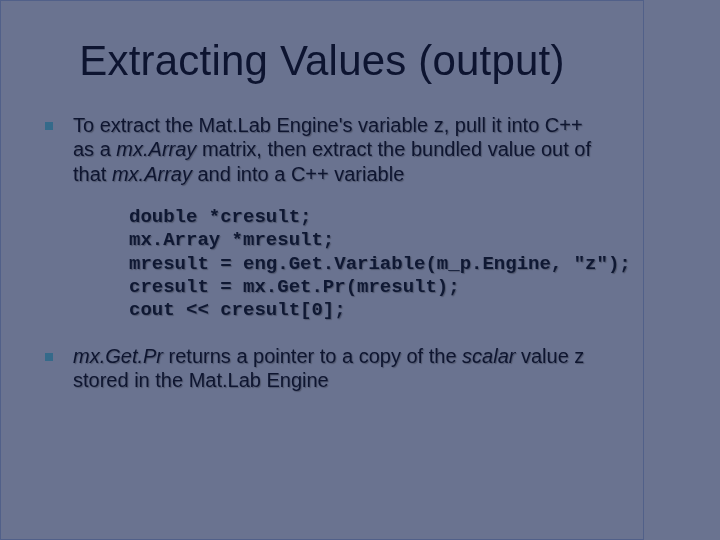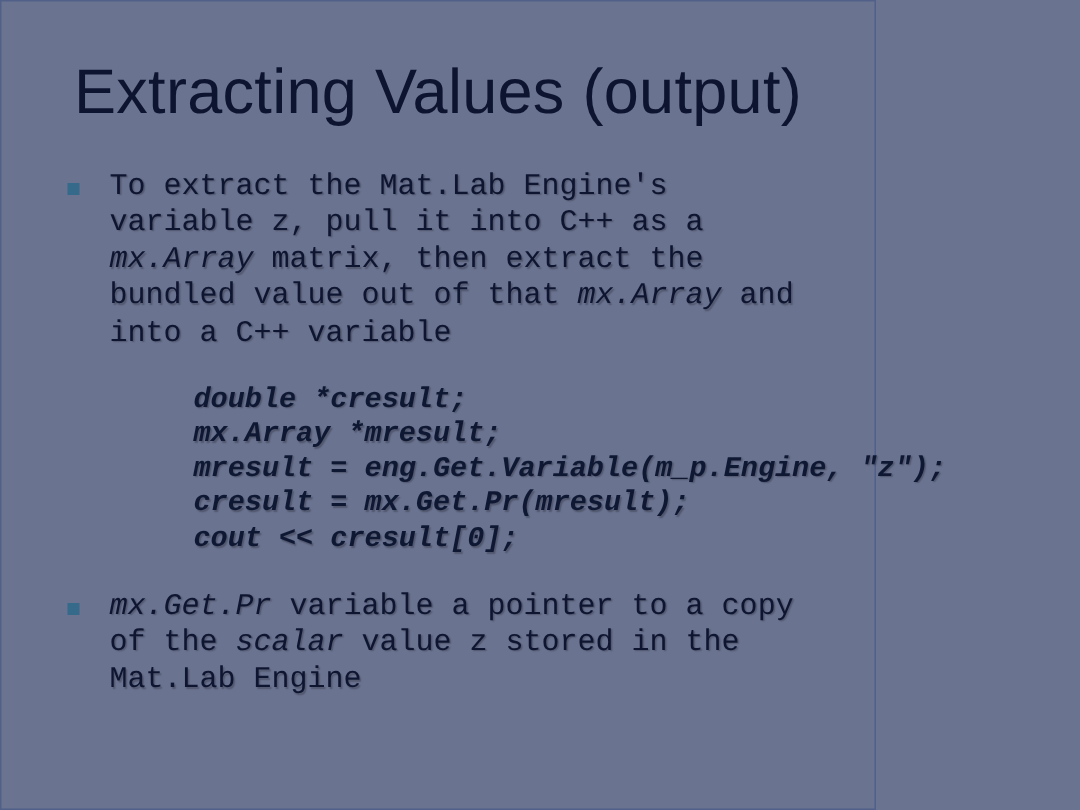--- a/index.html
+++ b/index.html
@@ -4,39 +4,38 @@
 <style>
   * { margin: 0; padding: 0; box-sizing: border-box; }
   html, body { width: 720px; height: 540px; overflow: hidden; }
   body {
     background: #6a7390;
     font-family: Verdana, Geneva, sans-serif;
     color: #0e1a33;
     position: relative;
   }
   .slide {
-    width: 584px;
+    width: 644px;
     height: 540px;
     padding: 24px 36px 28px 36px;
     background: #6a7390;
     border: 1px solid #516089;
   }
   .title {
     font-family: "Trebuchet MS", Verdana, sans-serif;
     font-size: 42px;
     font-weight: 400;
     color: #0d1430;
     text-align: center;
     margin: 12px 0 28px 0;
     letter-spacing: 0.2px;
   }
   .bullets {
     list-style: none;
     margin-left: 8px;
-    font-family: Liberation Mono, monospace;
   }
   .bullet {
     display: flex;
     align-items: flex-start;
     margin-bottom: 6px;
   }
   .sq {
     width: 8px;
     height: 8px;
     background: #356a8a;
@@ -53,21 +52,20 @@
   .btext .ital { font-style: italic; }
   .code {
     font-family: "Courier New", monospace;
     font-weight: bold;
     font-size: 19px;
     line-height: 1.22;
     color: #0f1833;
     white-space: pre;
     margin: 20px 0 22px 92px;
     text-shadow: 1px 1px 1px rgba(0,0,0,0.25);
-    font-style: italic;
   }
 </style>
 </head>
 <body>
 
 <div class="slide">
 
   <h1 class="title">Extracting Values (output)</h1>
 
   <ul class="bullets">
@@ -82,19 +80,19 @@
   <div class="code">double *cresult;
 mx.Array *mresult;
 mresult = eng.Get.Variable(m_p.Engine, "z");
 cresult = mx.Get.Pr(mresult);
 cout &lt;&lt; cresult[0];</div>
 
   <ul class="bullets">
 
     <li class="bullet">
       <span class="sq"></span>
-      <span class="btext"><span class="ital">mx.Get.Pr</span><span> variable a pointer to a copy of the </span><span class="ital">scalar</span><span> value z stored in the Mat.Lab Engine</span></span>
+      <span class="btext"><span class="ital">mx.Get.Pr</span><span> returns a pointer to a copy of the </span><span class="ital">scalar</span><span> value z stored in the Mat.Lab Engine</span></span>
     </li>
 
 
   </ul>
 
 </div>
 
 </body></html>

